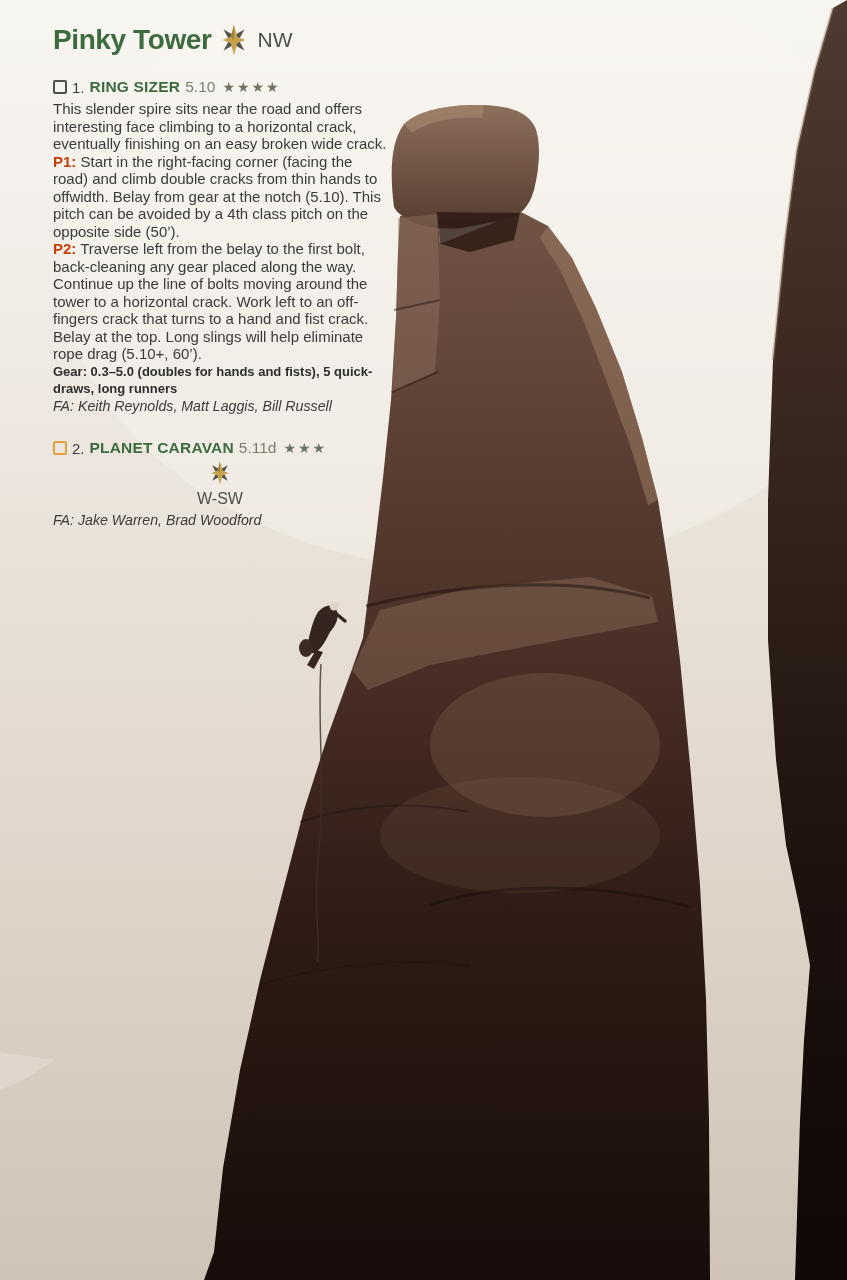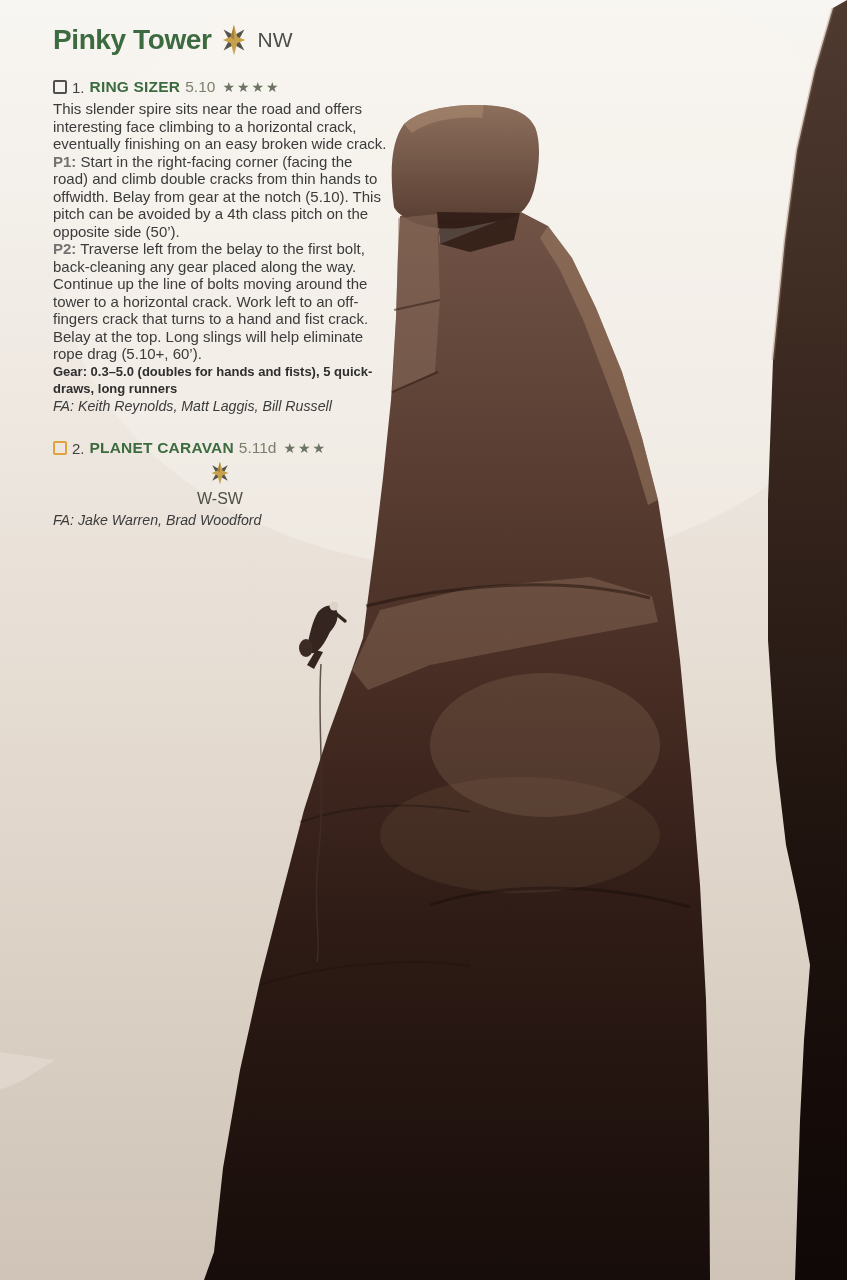--- a/index.html
+++ b/index.html
@@ -24,21 +24,21 @@
   .cbx.orange { border-color:#e2a23f; }
   .rnum  { font-size:15px; color:#3f3f3f; }
   .rname { font-weight:bold; color:#3c6b40; font-size:15.5px; letter-spacing:0.2px; }
   .rgrade{ color:#7a806d; font-size:15.5px; }
   .rstars{ color:#6e7464; font-size:14px; letter-spacing:2px; margin-left:2px; }
 
   .dir-row { display:flex; align-items:center; gap:5px; margin:0 0 4px 0;flex-direction:column; }
   .dir-row .dir-label { font-size:16px; color:#4c5046; }
 
   p.body    { margin:0; font-size:15px;   line-height:17.5px; color:#3b3b3b; }
-  p.body b  { color:#737373; }
+  p.body b  { color:#c2410c; }
   p.descent { margin:0; font-size:13.8px; line-height:17px;   color:#85827d; }
   p.gear    { margin:0; font-size:13px; line-height:17.5px; color:#2e2e2e; font-weight:bold; }
   p.fa      { margin:0; font-size:14.2px; line-height:17.5px; color:#3b3b3b; font-style:italic; }
 
   .caption {
     position:absolute; top:1293px; right:159px;
     color:#f2efe9; font-weight:bold; font-size:16.5px; white-space:nowrap;
   }
   .caption i { font-style:italic; }
 

